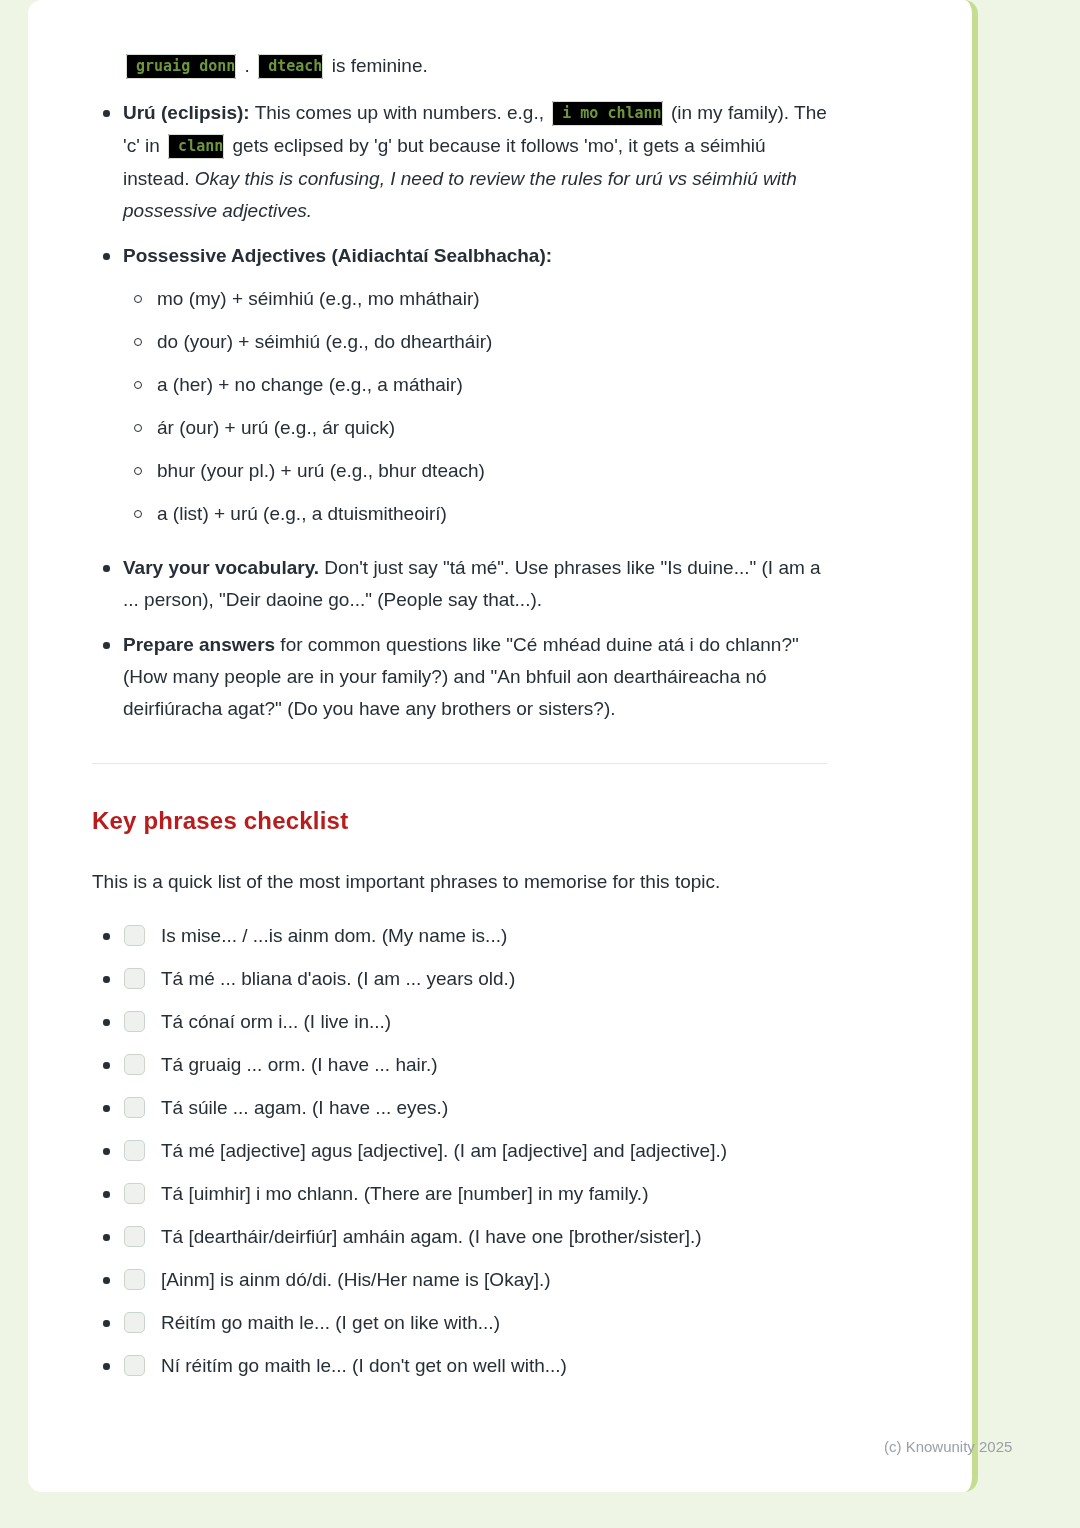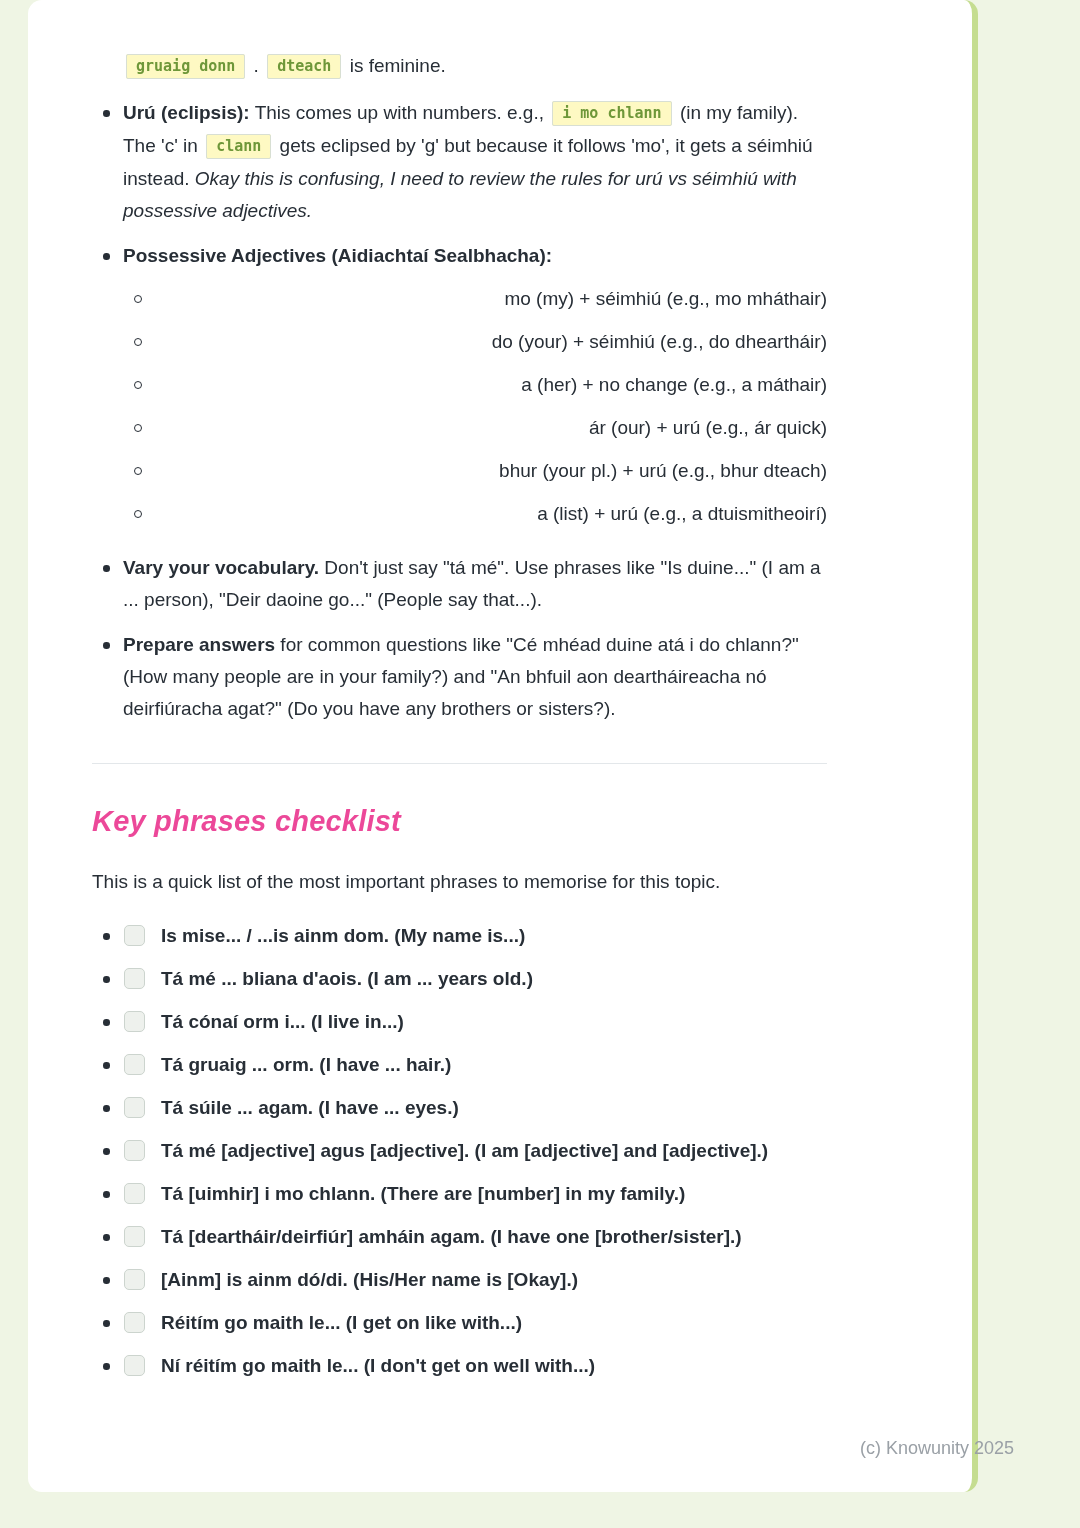--- a/index.html
+++ b/index.html
@@ -33,24 +33,24 @@
     padding-left: 31px;
     margin-bottom: 14px;
   }
   .seg-bold { font-weight: 700; margin-top: 14px; }
   .seg-italic { font-style: italic; }
   .code-chip {
     font-family: "DejaVu Sans Mono", "Liberation Mono", monospace;
     font-size: 15px;
     font-weight: 700;
     color: #6e9739;
-    background: #fef9c3;
+    background: #000000;
     border: 1px solid #d8dfd3;
     border-radius: 2px;
-    padding: 2px 9px 3px 9px;
+    padding: 2px 0 3px 9px;
     margin: 0 3px;
     white-space: nowrap;
     position: relative;
     top: -1px;
   }
   ul { list-style: none; margin: 0; padding: 0; }
   .main-list .note-item {
     position: relative;
     padding-left: 31px;
     margin: 13px 0;
@@ -58,21 +58,21 @@
   .main-list .note-item::before {
     content: "";
     position: absolute;
     left: 11px;
     top: 13px;
     width: 6.5px;
     height: 6.5px;
     border-radius: 50%;
     background: #272e36;
   }
-  .sub-list { margin: 9px 0 22px 0; text-align: right; }
+  .sub-list { margin: 9px 0 22px 0; }
   .sub-list .sub-item {
     position: relative;
     padding-left: 34px;
     margin: 11px 0;
   }
   .sub-list .sub-item::before {
     content: "";
     position: absolute;
     left: 11px;
     top: 12px;
@@ -82,36 +82,34 @@
     border: 1.6px solid #272e36;
     background: #ffffff;
   }
   .rule {
     border: none;
     border-top: 1px solid #e3e7ea;
     margin: 38px 0 0 0;
   }
   .section-heading {
     margin: 40px 0 0 0;
-    font-size: 29px;
+    font-size: 24px;
     line-height: 34px;
     font-weight: 700;
-    color: #ec4899;
+    color: #b91c1c;
     letter-spacing: 0.2px;
-    font-style: italic;
   }
   .intro {
     margin: 28px 0 0 0;
   }
   .check-list { margin-top: 22px; }
   .check-list .check-item {
     position: relative;
     padding-left: 32px;
     margin: 11px 0;
-    font-weight: bold;
   }
   .check-list .check-item::before {
     content: "";
     position: absolute;
     left: 11px;
     top: 13px;
     width: 6.5px;
     height: 6.5px;
     border-radius: 50%;
     background: #272e36;
@@ -122,23 +120,23 @@
     height: 19px;
     border-radius: 5px;
     border: 1px solid #ccd4ce;
     background: #eef1ed;
     margin-right: 16px;
     vertical-align: -4px;
     cursor: pointer;
   }
   .footer-note {
     position: absolute;
-    left: 860px;
+    left: 884px;
     top: 1438px;
-    font-size: 18px;
+    font-size: 15px;
     color: #9aa0a6;
     z-index: 5;
   }
 </style>
 </head>
 <body>
 
 <div class="page">
   <div class="content">
 

